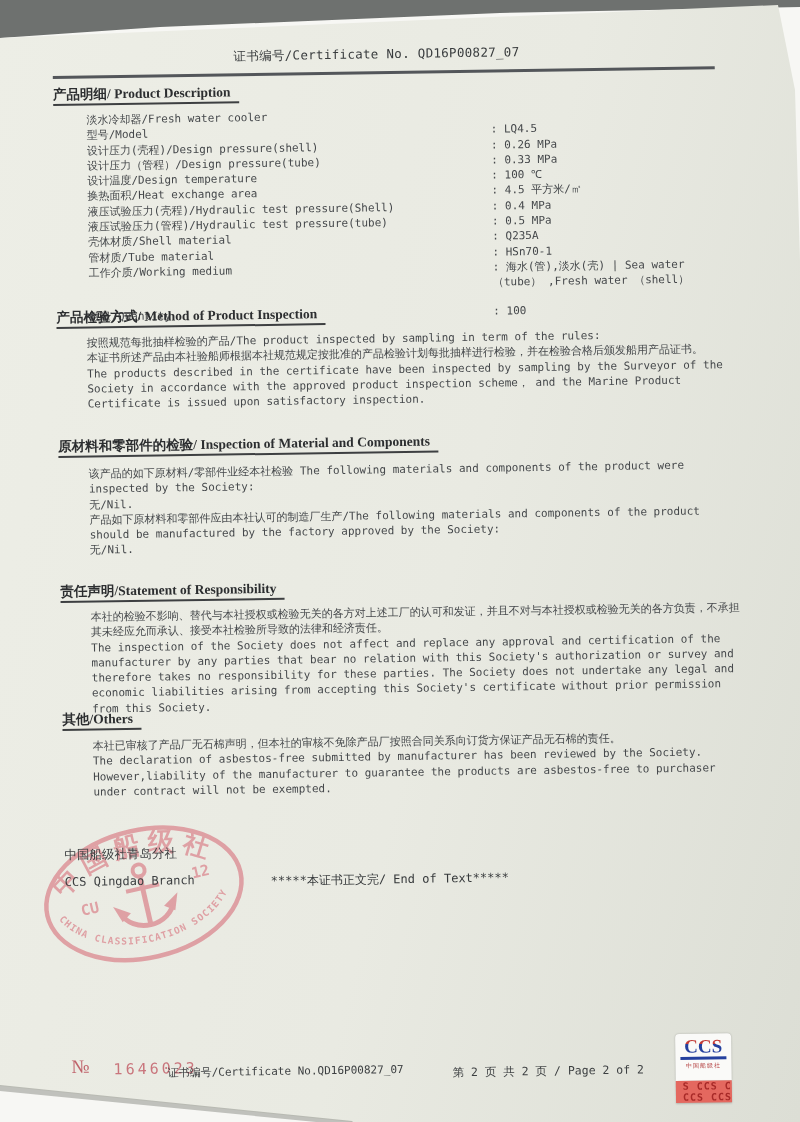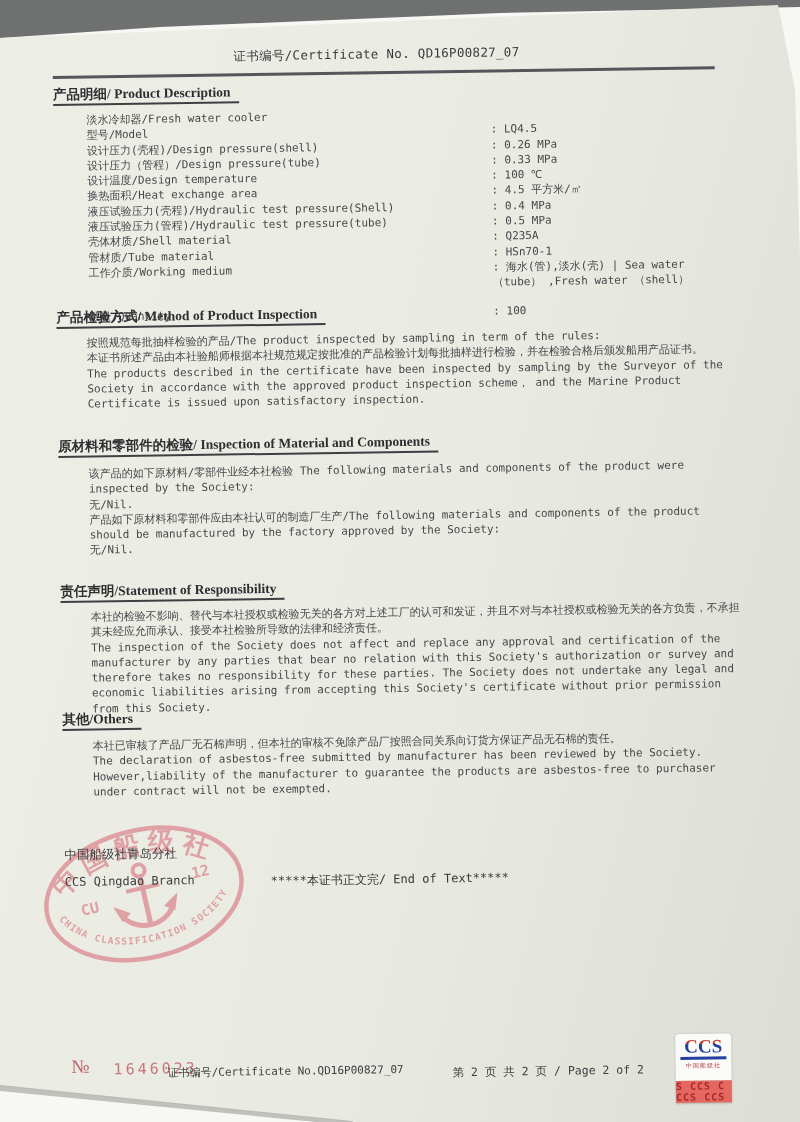--- a/index.html
+++ b/index.html
@@ -73,21 +73,21 @@
   }
   @supports (-webkit-background-clip:text){
     .ccs-word{
       background:linear-gradient(#c23a35 40%,#24409e 40%);
       -webkit-background-clip:text;background-clip:text;color:transparent;
     }
   }
   .ccs-bar{height:3px;background:#24409e;margin:1px 5px 2px 5px;}
   .ccs-cn{font-size:6px;letter-spacing:1px;color:#b23c3c;line-height:7px;}
   .sticker-red{
-    background:#e4685f;height:22px;overflow:hidden;text-align:left;
+    background:#e4685f;height:22px;overflow:hidden;text-align:right;
     color:#a82a28;font-weight:bold;font-size:10px;line-height:11px;letter-spacing:1px;
     box-shadow:0 1px 2px rgba(0,0,0,.2);
   }
 </style>
 </head>
 <body>
 
 <div class="top-band"></div>
 <div class="paper"></div>
 <div class="bottom-shadow"></div>

